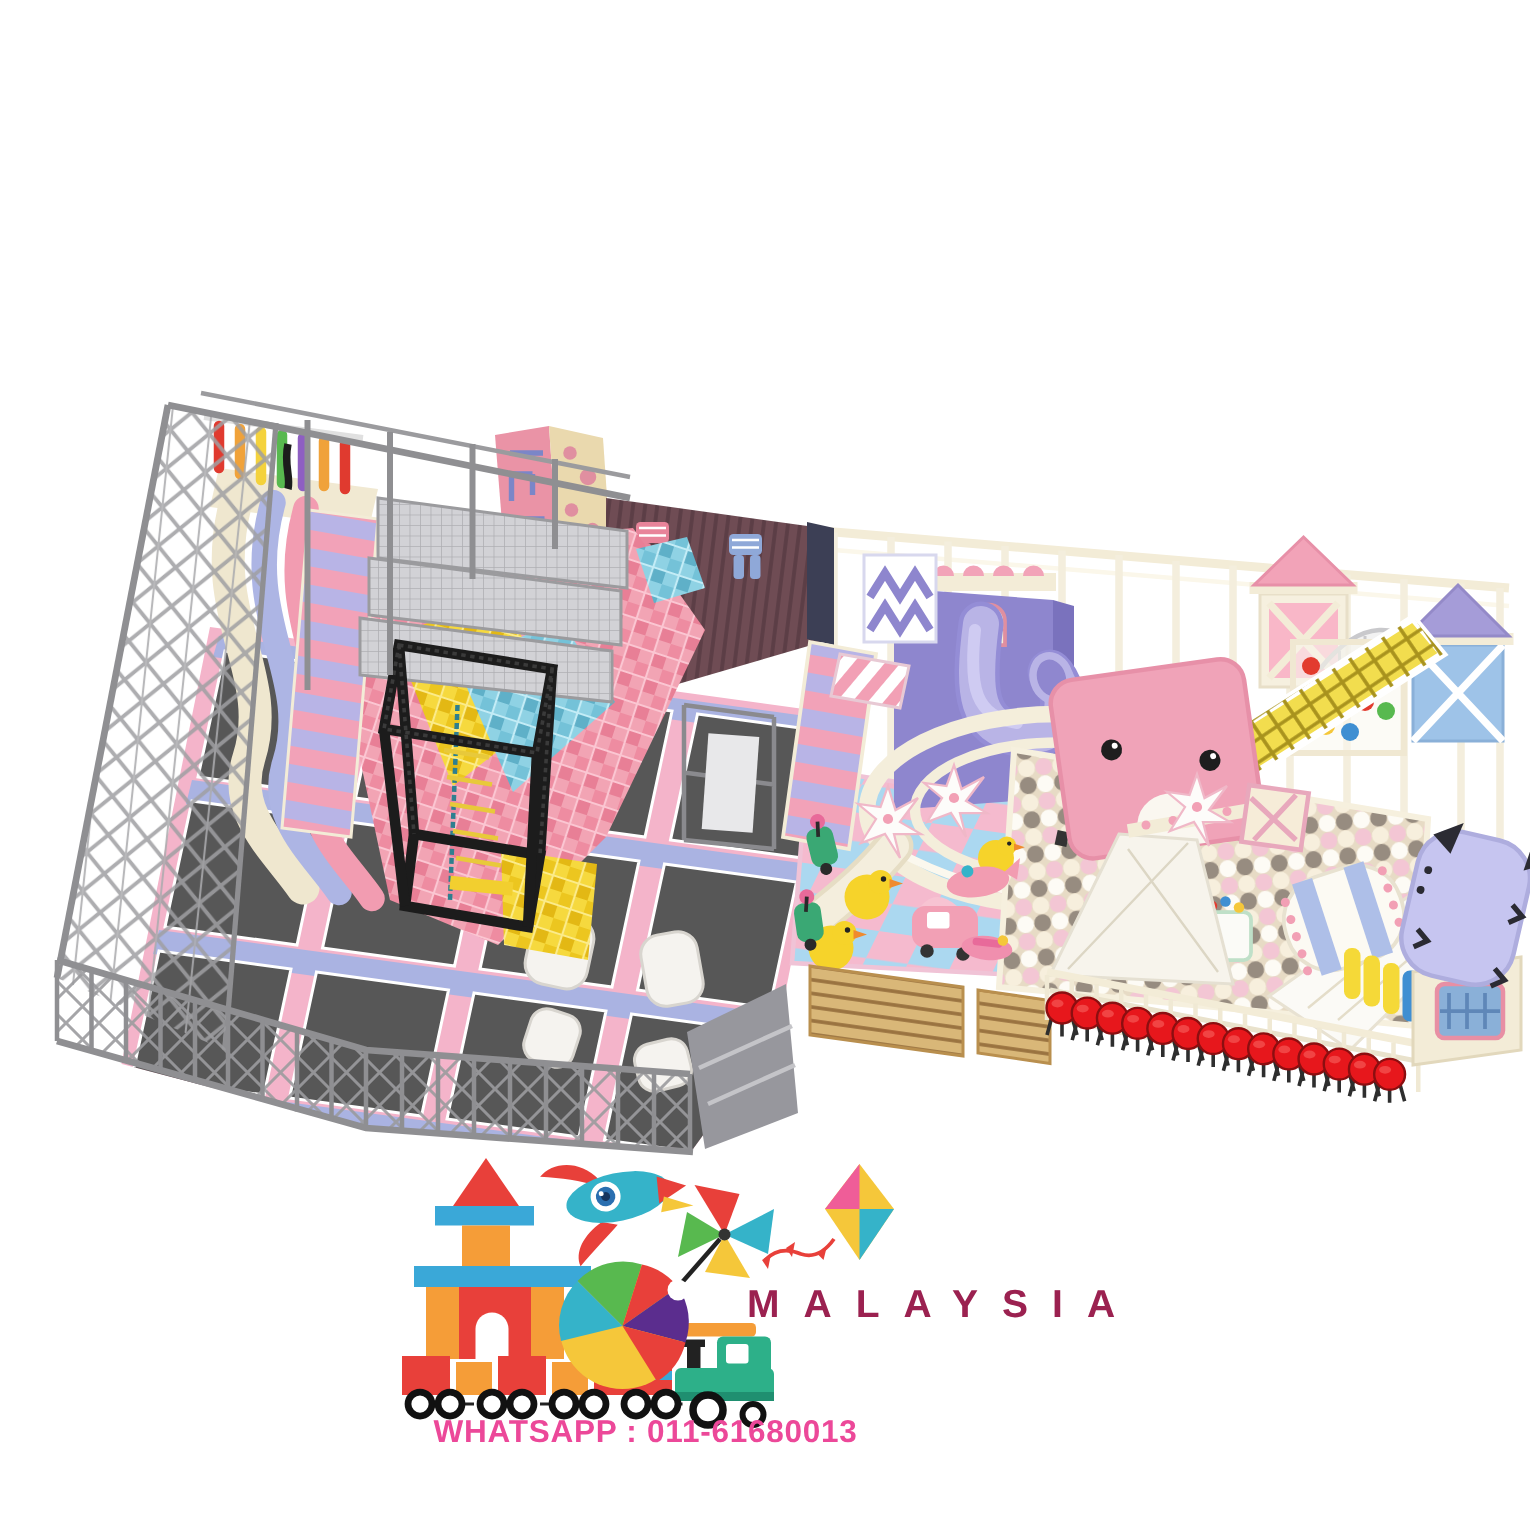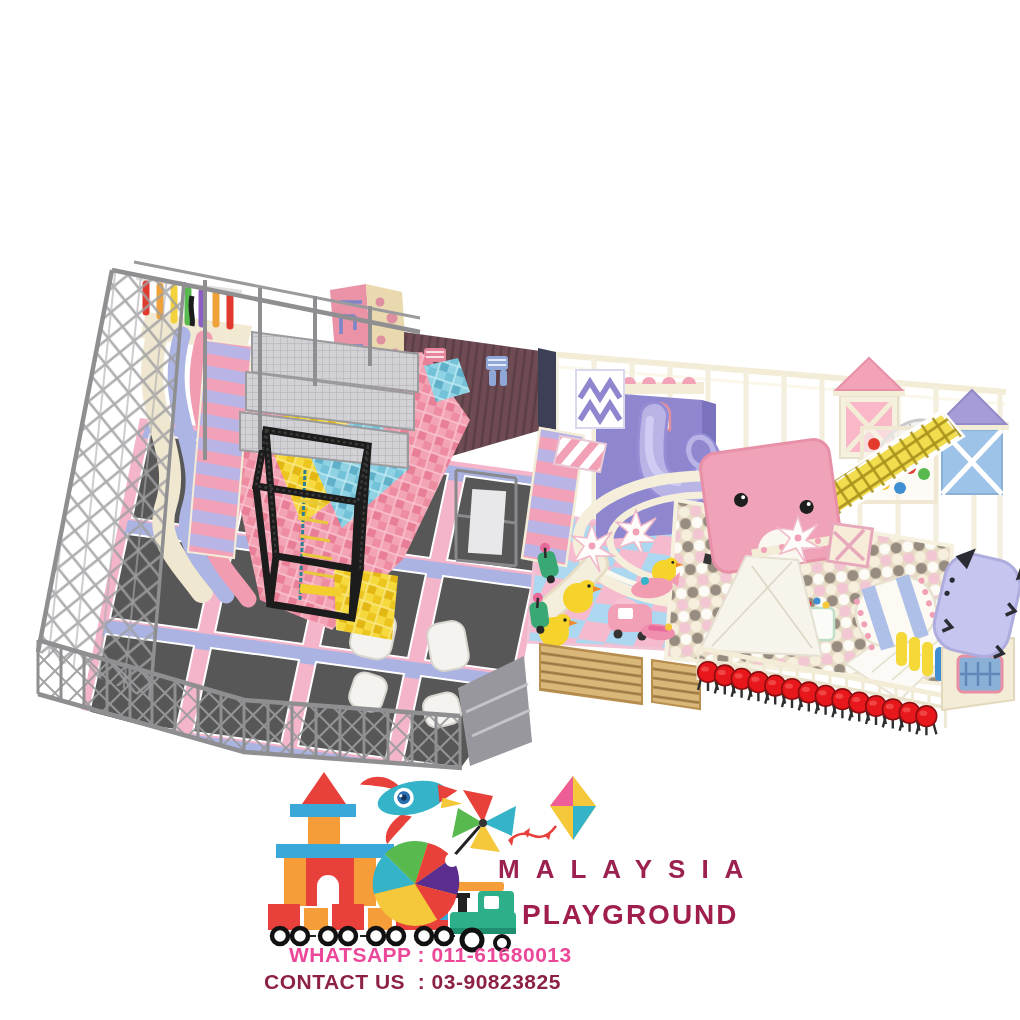--- a/index.html
+++ b/index.html
@@ -557,17 +557,15 @@
     <path d="M415,884 L428,843 A42,42 0 0 1 452,858 Z" fill="#e8403a"></path>
     <path d="M415,884 L452,858 A42,42 0 0 1 457,895 Z" fill="#5b2d8e"></path>
     <path d="M415,884 L385,854 A42,42 0 0 0 374,894 Z" fill="#35b3c9"></path>
     <path d="M415,884 L457,895 A42,42 0 0 1 438,921 Z" fill="#e8403a"></path>
     <circle cx="452" cy="860" r="7" fill="#ffffff"></circle>
   </g>
 </g>
 </svg>
 
 <div class="txt brand-name">MALAYSIA</div>
-<div class="txt brand-sub">PLAYGROUND</div>
 <div class="txt whatsapp">WHATSAPP : 011-61680013</div>
-<div class="txt contactus">CONTACT US  : 03-90823825</div>
 
 </div>
 
 </body></html>

